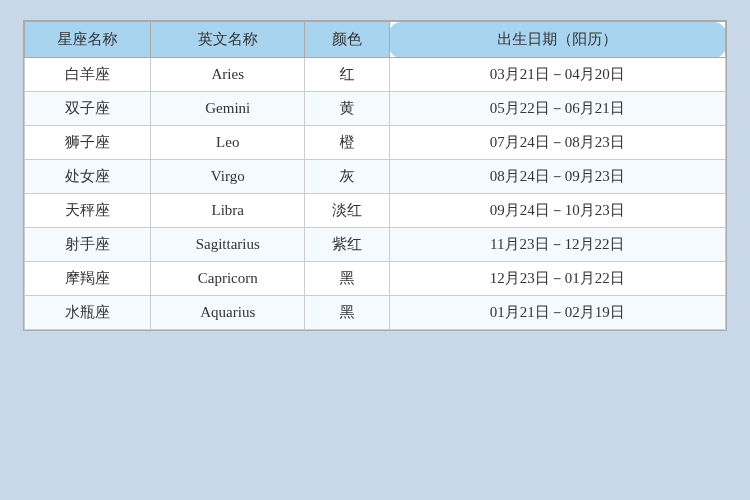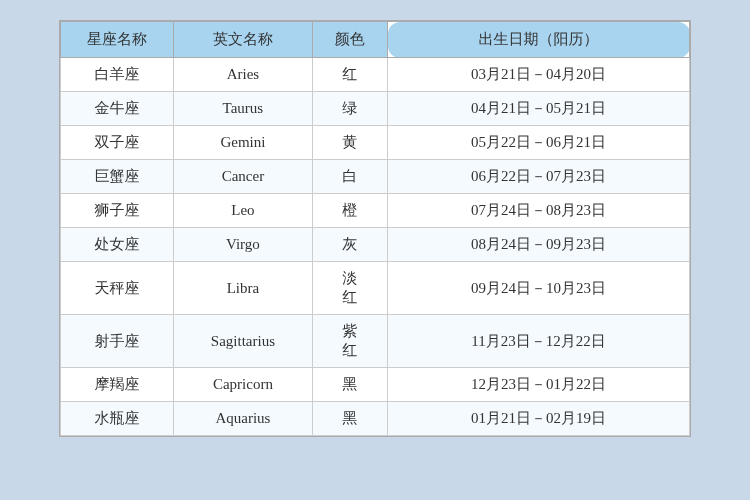--- a/index.html
+++ b/index.html
@@ -15,21 +15,21 @@
       display: flex;
       justify-content: center;
       align-items: flex-start;
       padding: 20px;
       font-family: "SimSun", "宋体", serif;
     }
 
     .table-container {
       background-color: #ffffff;
       border: 1px solid #aaaaaa;
-      width: 632px;
+      width: 704px;
     }
 
     table {
       width: 100%;
       border-collapse: collapse;
       font-size: 15px;
     }
 
     thead tr {
       background-color: #a8d4f0;
@@ -77,36 +77,24 @@
       </tr>
     </thead>
     <tbody id="table-body">
     <tr>
           <td>白羊座</td>
           <td>Aries</td>
           <td>红</td>
           <td>03月21日－04月20日</td>
         </tr>
         <tr>
-          <td>金牛座</td>
-          <td>Taurus</td>
-          <td>绿</td>
-          <td>04月21日－05月21日</td>
-        </tr>
-        <tr>
           <td>双子座</td>
           <td>Gemini</td>
           <td>黄</td>
           <td>05月22日－06月21日</td>
-        </tr>
-        <tr>
-          <td>巨蟹座</td>
-          <td>Cancer</td>
-          <td>白</td>
-          <td>06月22日－07月23日</td>
         </tr>
         <tr>
           <td>狮子座</td>
           <td>Leo</td>
           <td>橙</td>
           <td>07月24日－08月23日</td>
         </tr>
         <tr>
           <td>处女座</td>
           <td>Virgo</td>

